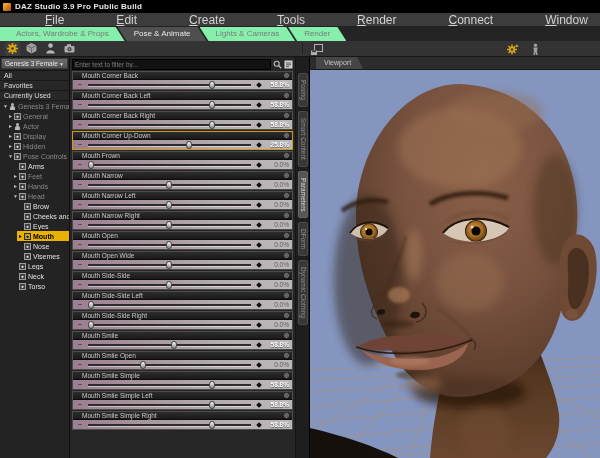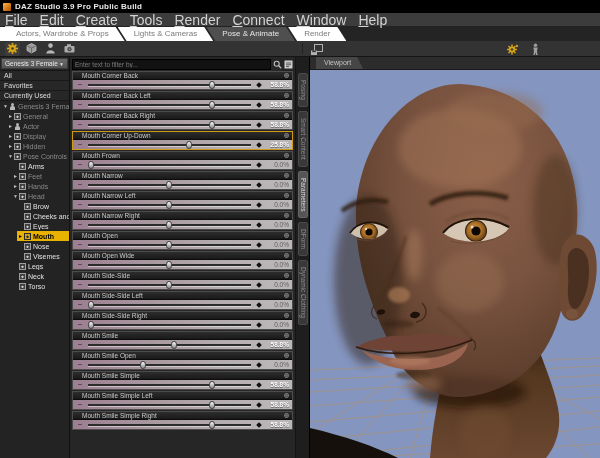--- a/index.html
+++ b/index.html
@@ -7,24 +7,24 @@
   #app{
     width:600px;height:458px;position:relative;overflow:hidden;
     background:#2b2b2b;font-family:"Liberation Sans","DejaVu Sans",sans-serif;
     user-select:none; cursor:default;
   }
   
   .titlebar{height:13px;background:#000;display:flex;align-items:center;padding:0 3px;gap:4px;}
   .app-icon{width:8px;height:8px;border-radius:1px;background:linear-gradient(135deg,#ffb642,#b34f00);flex:none;}
   .title{color:#e8e8e8;font-size:8px;font-weight:bold;letter-spacing:.2px;white-space:nowrap;}
   .menubar{height:14px;background:#3c3c3c;border-bottom:1px solid #222;display:flex;align-items:center;padding:0 5px;gap:12px;}
-  .menu-item{font-size:14px;color:#d2d2d2;white-space:nowrap;}
+  .menu-item{font-size:12px;color:#d2d2d2;white-space:nowrap;margin-left:40px;}
   .menu-item u{text-decoration:underline;}
   .tabbar{height:14px;background:#242424;display:flex;align-items:stretch;}
-  .atab{font-size:8px;color:#7a7a7a;line-height:14px;padding:0 16px;background:#ffffff;
+  .atab{font-size:8px;color:#7a7a7a;line-height:14px;padding:0 16px;background:#86efac;
         clip-path:polygon(0 0,calc(100% - 9px) 0,100% 100%,9px 100%);margin-right:-7px;white-space:nowrap;}
   .atab:first-child{clip-path:polygon(0 0,calc(100% - 9px) 0,100% 100%,0 100%);}
   .atab.active{background:#4f4f4f;color:#e6e6e6;position:relative;z-index:2;}
   .toolbar{height:16px;background:#333;border-bottom:1px solid #151515;position:relative;display:flex;align-items:center;}
   .toolbar::before{content:'';position:absolute;left:302px;top:2px;bottom:2px;width:1px;background:#212121;}
   .tool-group-left{display:flex;gap:4px;padding-left:5px;}
   .tbtn{width:15px;height:14px;display:flex;align-items:center;justify-content:center;border-radius:2px;}
   .tbtn.active-tool{background:#3d3d3d;}
   .tool-export{position:absolute;left:309px;top:1px;}
   .tool-right{position:absolute;left:505px;top:1px;display:flex;gap:8px;}
@@ -103,22 +103,22 @@
       <span class="menu-item"><u>C</u>reate</span>
       <span class="menu-item"><u>T</u>ools</span>
       <span class="menu-item"><u>R</u>ender</span>
       <span class="menu-item"><u>C</u>onnect</span>
       <span class="menu-item"><u>W</u>indow</span>
       <span class="menu-item"><u>H</u>elp</span>
     </div>
 
   <div class="tabbar">
       <div class="atab">Actors, Wardrobe &amp; Props</div>
+      <div class="atab active">Pose &amp; Animate</div>
       <div class="atab">Lights &amp; Cameras</div>
-      <div class="atab active">Pose &amp; Animate</div>
       <div class="atab">Render</div>
     </div>
 
   <div class="toolbar">
     <div class="tool-group-left">
       <span class="tbtn active-tool">
         <svg width="13" height="13" viewBox="0 0 13 13">
             <g stroke="#d9a514" stroke-width="1.7">
               <line x1="6.5" y1="1" x2="6.5" y2="12"></line>
               <line x1="1" y1="6.5" x2="12" y2="6.5"></line>

